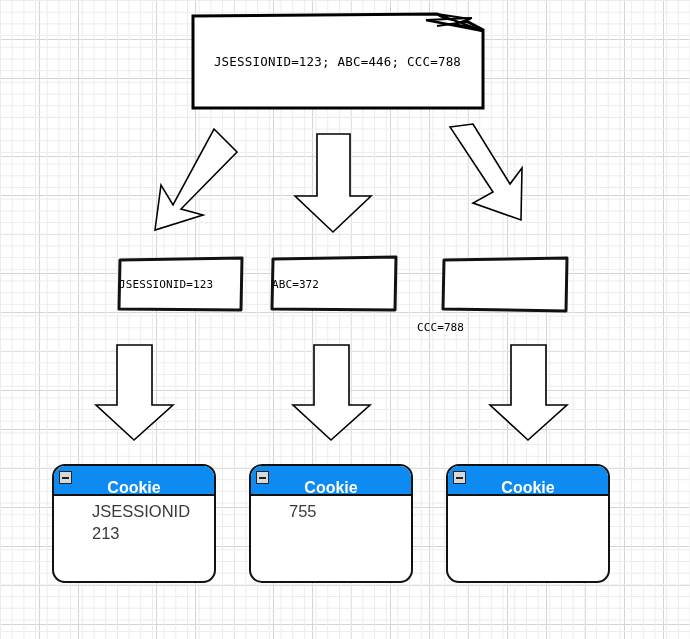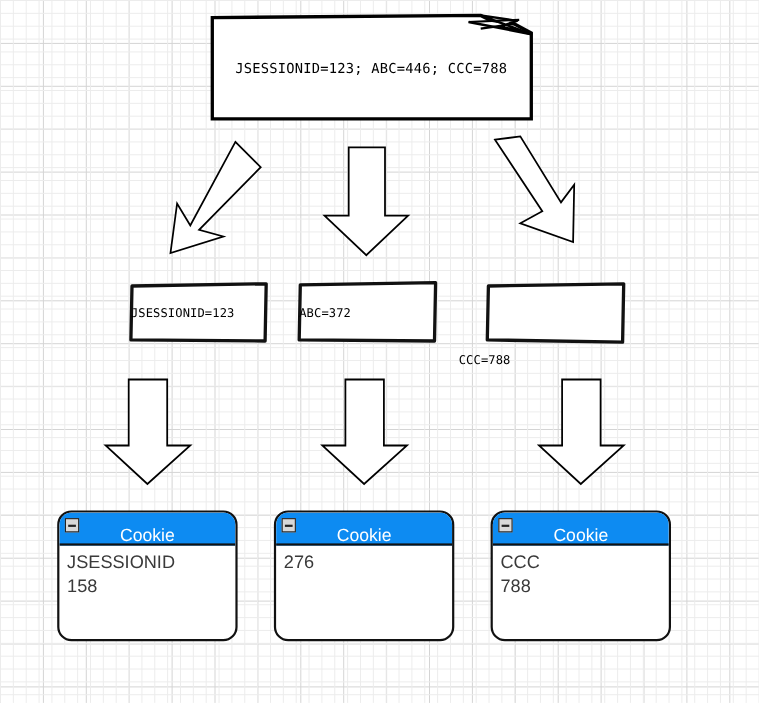--- a/index.html
+++ b/index.html
@@ -81,21 +81,21 @@
     background: #0d8bf2;
     border-bottom: 2.5px solid #111111;
     display: flex;
     align-items: center;
     justify-content: center;
   }
   .cookie-title {
     color: #ffffff;
     font-family: "Liberation Sans", sans-serif;
     font-size: 16px;
-    font-weight: normal;
+    font-weight: bold;
     line-height: 1;
     padding-bottom: 1px;
     margin-top: 16px;
   }
   .collapse-icon {
     position: absolute;
     left: 5px;
     top: 5px;
     width: 13px;
     height: 13px;
@@ -112,21 +112,21 @@
     height: 2px;
     background: #222222;
   }
   .cookie-body {
     padding: 5px 0 0 7px;
     font-family: "Liberation Sans", sans-serif;
     font-size: 16.5px;
     color: #3a3a3a;
     line-height: 1.32;
   }
-  .cookie-body div { white-space: nowrap; }
+  .cookie-body div { white-space: nowrap; margin-left: 31px; }
 </style>
 </head>
 <body>
 
 <div id="canvas">
 
   <svg class="svg-layer" viewBox="0 0 690 639" xmlns="http://www.w3.org/2000/svg">
 
     <g>
       <path d="M193,16 L437,14 L445,18 L468,22 L483,30 L483,108 L193,108 Z" fill="#ffffff" stroke="#000000" stroke-width="3" stroke-linejoin="miter"></path>
@@ -178,42 +178,38 @@
 
   <div class="cookie-card" style="left:52px; top:464px;">
     <div class="cookie-header">
       <div class="collapse-icon">
           <i></i>
         </div>
       <span class="cookie-title">Cookie</span>
     </div>
     <div class="cookie-body">
       <div>JSESSIONID</div>
-      <div>158</div>
+      <div>213</div>
     </div>
   </div>
 
   <div class="cookie-card" style="left:249px; top:464px;">
     <div class="cookie-header">
       <div class="collapse-icon">
           <i></i>
         </div>
       <span class="cookie-title">Cookie</span>
     </div>
     <div class="cookie-body">
-      <div>276</div>
+      <div>755</div>
     </div>
   </div>
 
   <div class="cookie-card" style="left:446px; top:464px;">
     <div class="cookie-header">
       <div class="collapse-icon">
           <i></i>
         </div>
       <span class="cookie-title">Cookie</span>
     </div>
-    <div class="cookie-body">
-      <div>CCC</div>
-      <div>788</div>
-    </div>
   </div>
 
 </div>
 
 </body></html>

